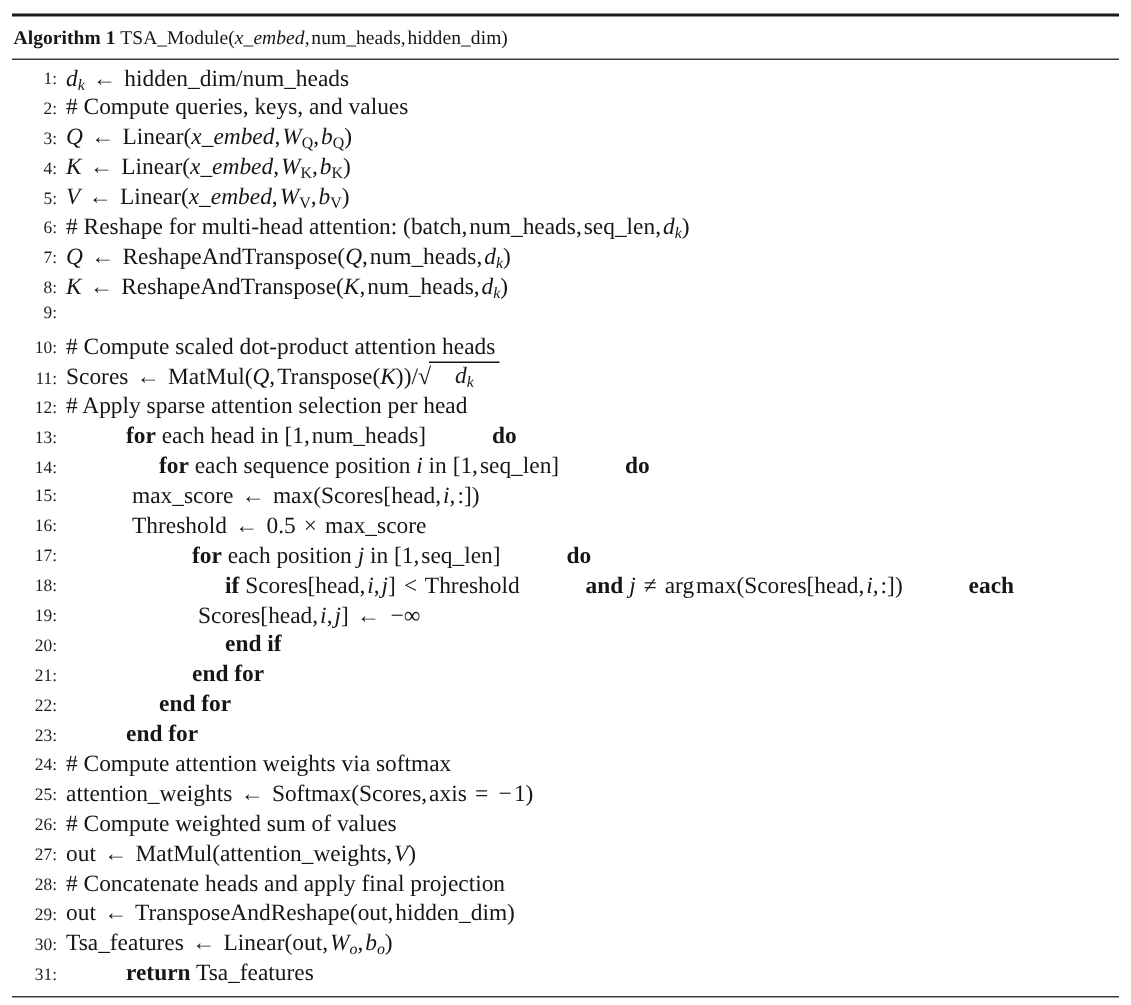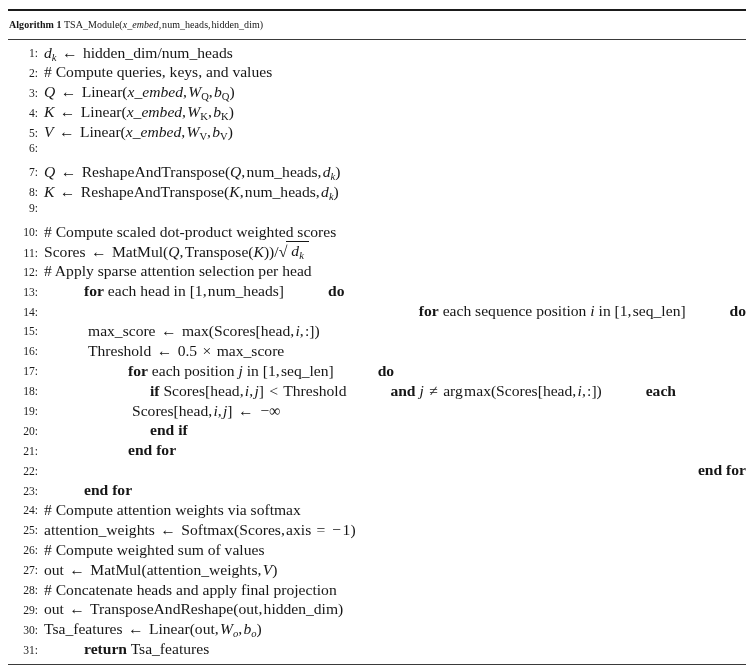--- a/index.html
+++ b/index.html
@@ -24,21 +24,21 @@
     height: 0;
     border-top: 2.1px solid #1b1b1b;
     margin: 0;
   }
   .rule-thin {
     height: 0;
     border-top: 1.05px solid #3a3a3a;
     margin: 0;
   }
   #algorithm-title {
-    font-size: 10px;
+    font-size: 13px;
     line-height: 20px;
     padding: 4px 0 4px 1px;
     white-space: nowrap;
     letter-spacing: 0.05px;
   }
   #algorithm-title .bold { font-weight: bold; }
   #algorithm-body {
     padding-top: 3px;
     padding-bottom: 4px;
   }
@@ -55,21 +55,21 @@
     text-align: right;
     font-size: 11.6px;
     padding-right: 6px;
     color: #1d1d1d;
   }
   .line-body {
     flex: 1 1 auto;
     position: relative;
     top: 0.5px;
   }
-  .ind1 { padding-left: 22px; text-align: right; }
+  .ind1 { padding-left: 22px; }
   .ind2 { padding-left: 44px; }
   .ind3 { padding-left: 66px; }
   .ind4 { padding-left: 88px; }
   .kw { font-weight: bold; margin-left: 40px; }
   .it { font-style: italic; }
   .mathvar { font-style: italic; font-family: "Liberation Serif", serif; }
   sub {
     font-size: 0.68em;
     font-style: italic;
     vertical-align: -0.28em;
@@ -77,21 +77,21 @@
   }
   .sqrt-wrap {
     display: inline-block;
     position: relative;
     vertical-align: baseline;
   }
   .sqrt-sign { font-size: 1.02em; }
   .sqrt-rad {
     display: inline-block;
     border-top: 1px solid #161616;
-    padding: 0 5px;
+    padding: 0 17px;
     margin-left: -1px;
     position: relative;
     top: -1px;
   }
   .op { padding: 0 1.5px; }
 </style>
 </head>
 <body>
 
 <div id="algorithm-box">
@@ -129,39 +129,40 @@
       <span class="line-body"><span class="mathvar">K</span> <span class="op">←</span> Linear(<span class="it">x_embed</span>, <span class="mathvar">W</span><sub style="font-style:normal">K</sub>, <span class="mathvar">b</span><sub style="font-style:normal">K</sub>)</span>
     </div>
 
     <div class="alg-line">
       <span class="line-no">5:</span>
       <span class="line-body"><span class="mathvar">V</span> <span class="op">←</span> Linear(<span class="it">x_embed</span>, <span class="mathvar">W</span><sub style="font-style:normal">V</sub>, <span class="mathvar">b</span><sub style="font-style:normal">V</sub>)</span>
     </div>
 
     <div class="alg-line">
       <span class="line-no">6:</span>
+      <span class="line-body"># Reshape for multi-head attention: (batch, num_heads, seq_len, <span class="mathvar">d</span><sub>k</sub>)</span>
     </div>
 
     <div class="alg-line">
       <span class="line-no">7:</span>
       <span class="line-body"><span class="mathvar">Q</span> <span class="op">←</span> ReshapeAndTranspose(<span class="mathvar">Q</span>, num_heads, <span class="mathvar">d</span><sub>k</sub>)</span>
     </div>
 
     <div class="alg-line">
       <span class="line-no">8:</span>
       <span class="line-body"><span class="mathvar">K</span> <span class="op">←</span> ReshapeAndTranspose(<span class="mathvar">K</span>, num_heads, <span class="mathvar">d</span><sub>k</sub>)</span>
     </div>
 
     <div class="alg-line">
       <span class="line-no">9:</span>
     </div>
 
     <div class="alg-line">
       <span class="line-no">10:</span>
-      <span class="line-body"># Compute scaled dot-product weighted scores</span>
+      <span class="line-body"># Compute scaled dot-product attention heads</span>
     </div>
 
     <div class="alg-line">
       <span class="line-no">11:</span>
       <span class="line-body">Scores <span class="op">←</span> MatMul(<span class="mathvar">Q</span>, Transpose(<span class="mathvar">K</span>))/<span class="sqrt-wrap"><span class="sqrt-sign">√</span><span class="sqrt-rad"><span class="mathvar">d</span><sub>k</sub></span></span></span>
     </div>
 
     <div class="alg-line">
       <span class="line-no">12:</span>
       <span class="line-body"># Apply sparse attention selection per head</span>

